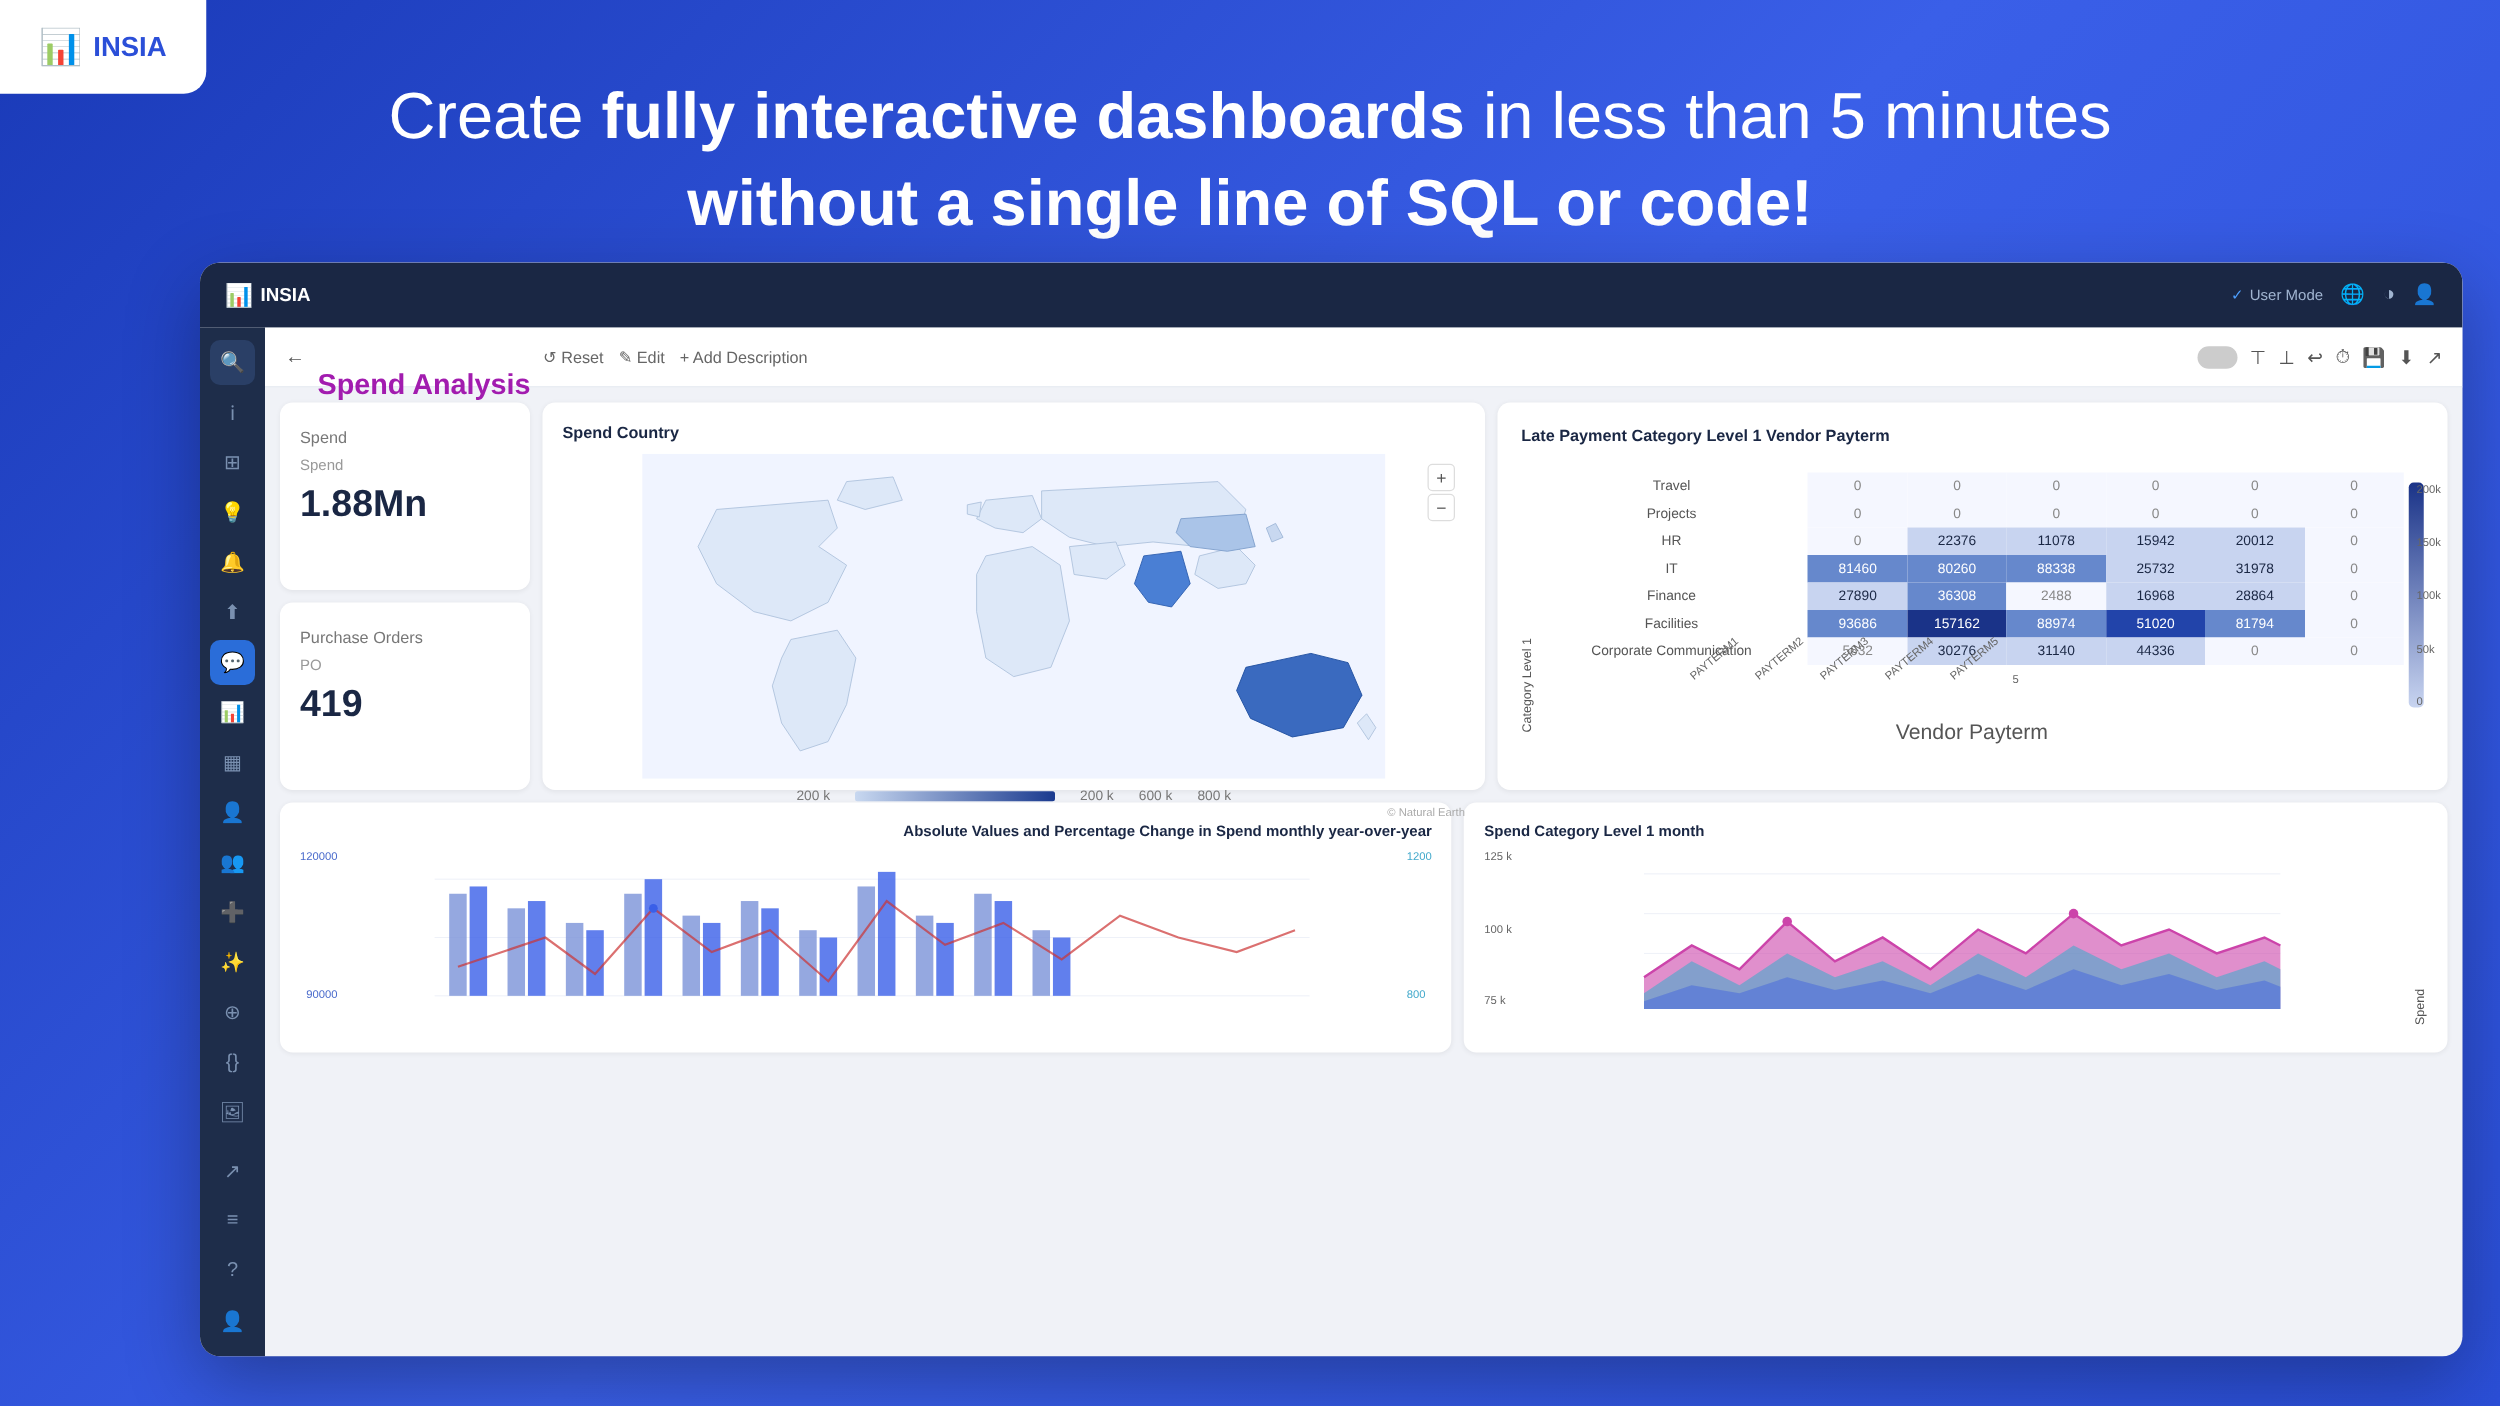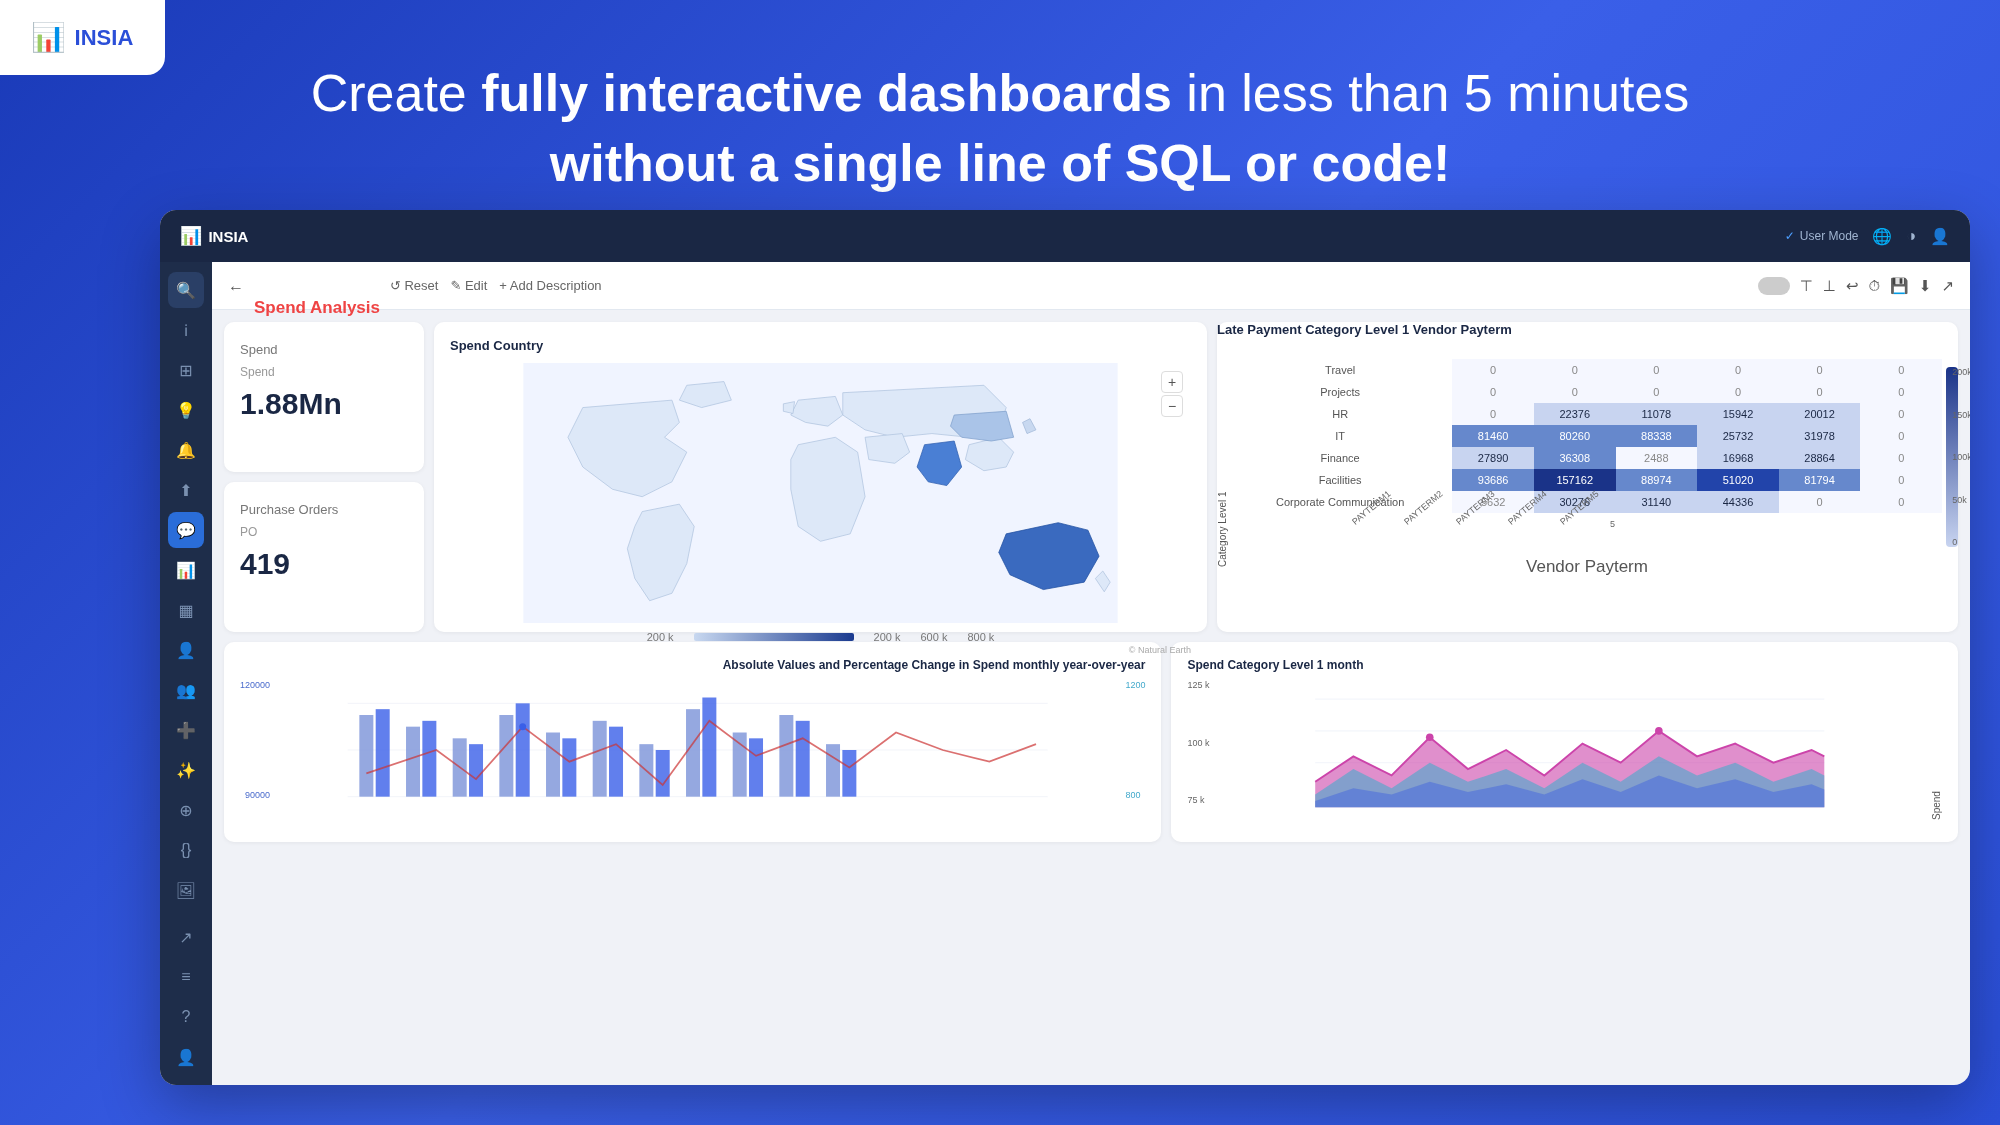--- a/index.html
+++ b/index.html
@@ -175,23 +175,23 @@
       gap: 10px;
       border-bottom: 1px solid #e2e8f0;
       flex-shrink: 0;
     }
     .breadcrumb-back {
       color: #555;
       font-size: 16px;
       cursor: pointer;
     }
     .breadcrumb-title {
-      font-size: 17px;
+      font-size: 23px;
       font-weight: 600;
-      color: #ef4444;
+      color: #a21caf;
       margin-top: 44px;
     }
     .breadcrumb-actions {
       display: flex;
       align-items: center;
       gap: 12px;
       font-size: 13px;
       color: #666;
     }
     .breadcrumb-actions span { cursor: pointer; }
@@ -278,21 +278,21 @@
       width: 160px;
       height: 8px;
       background: linear-gradient(to right, #c8d8f0, #1a3a8f);
       border-radius: 2px;
     }
 
     
     .heatmap-card {
       background: white;
       border-radius: 10px;
-      padding: 0;
+      padding: 19px;
       box-shadow: 0 1px 4px rgba(0,0,0,0.06);
     }
     .heatmap-table {
       width: 100%;
       border-collapse: collapse;
       font-size: 11px;
     }
     .heatmap-table th {
       font-weight: 500;
       color: #666;

